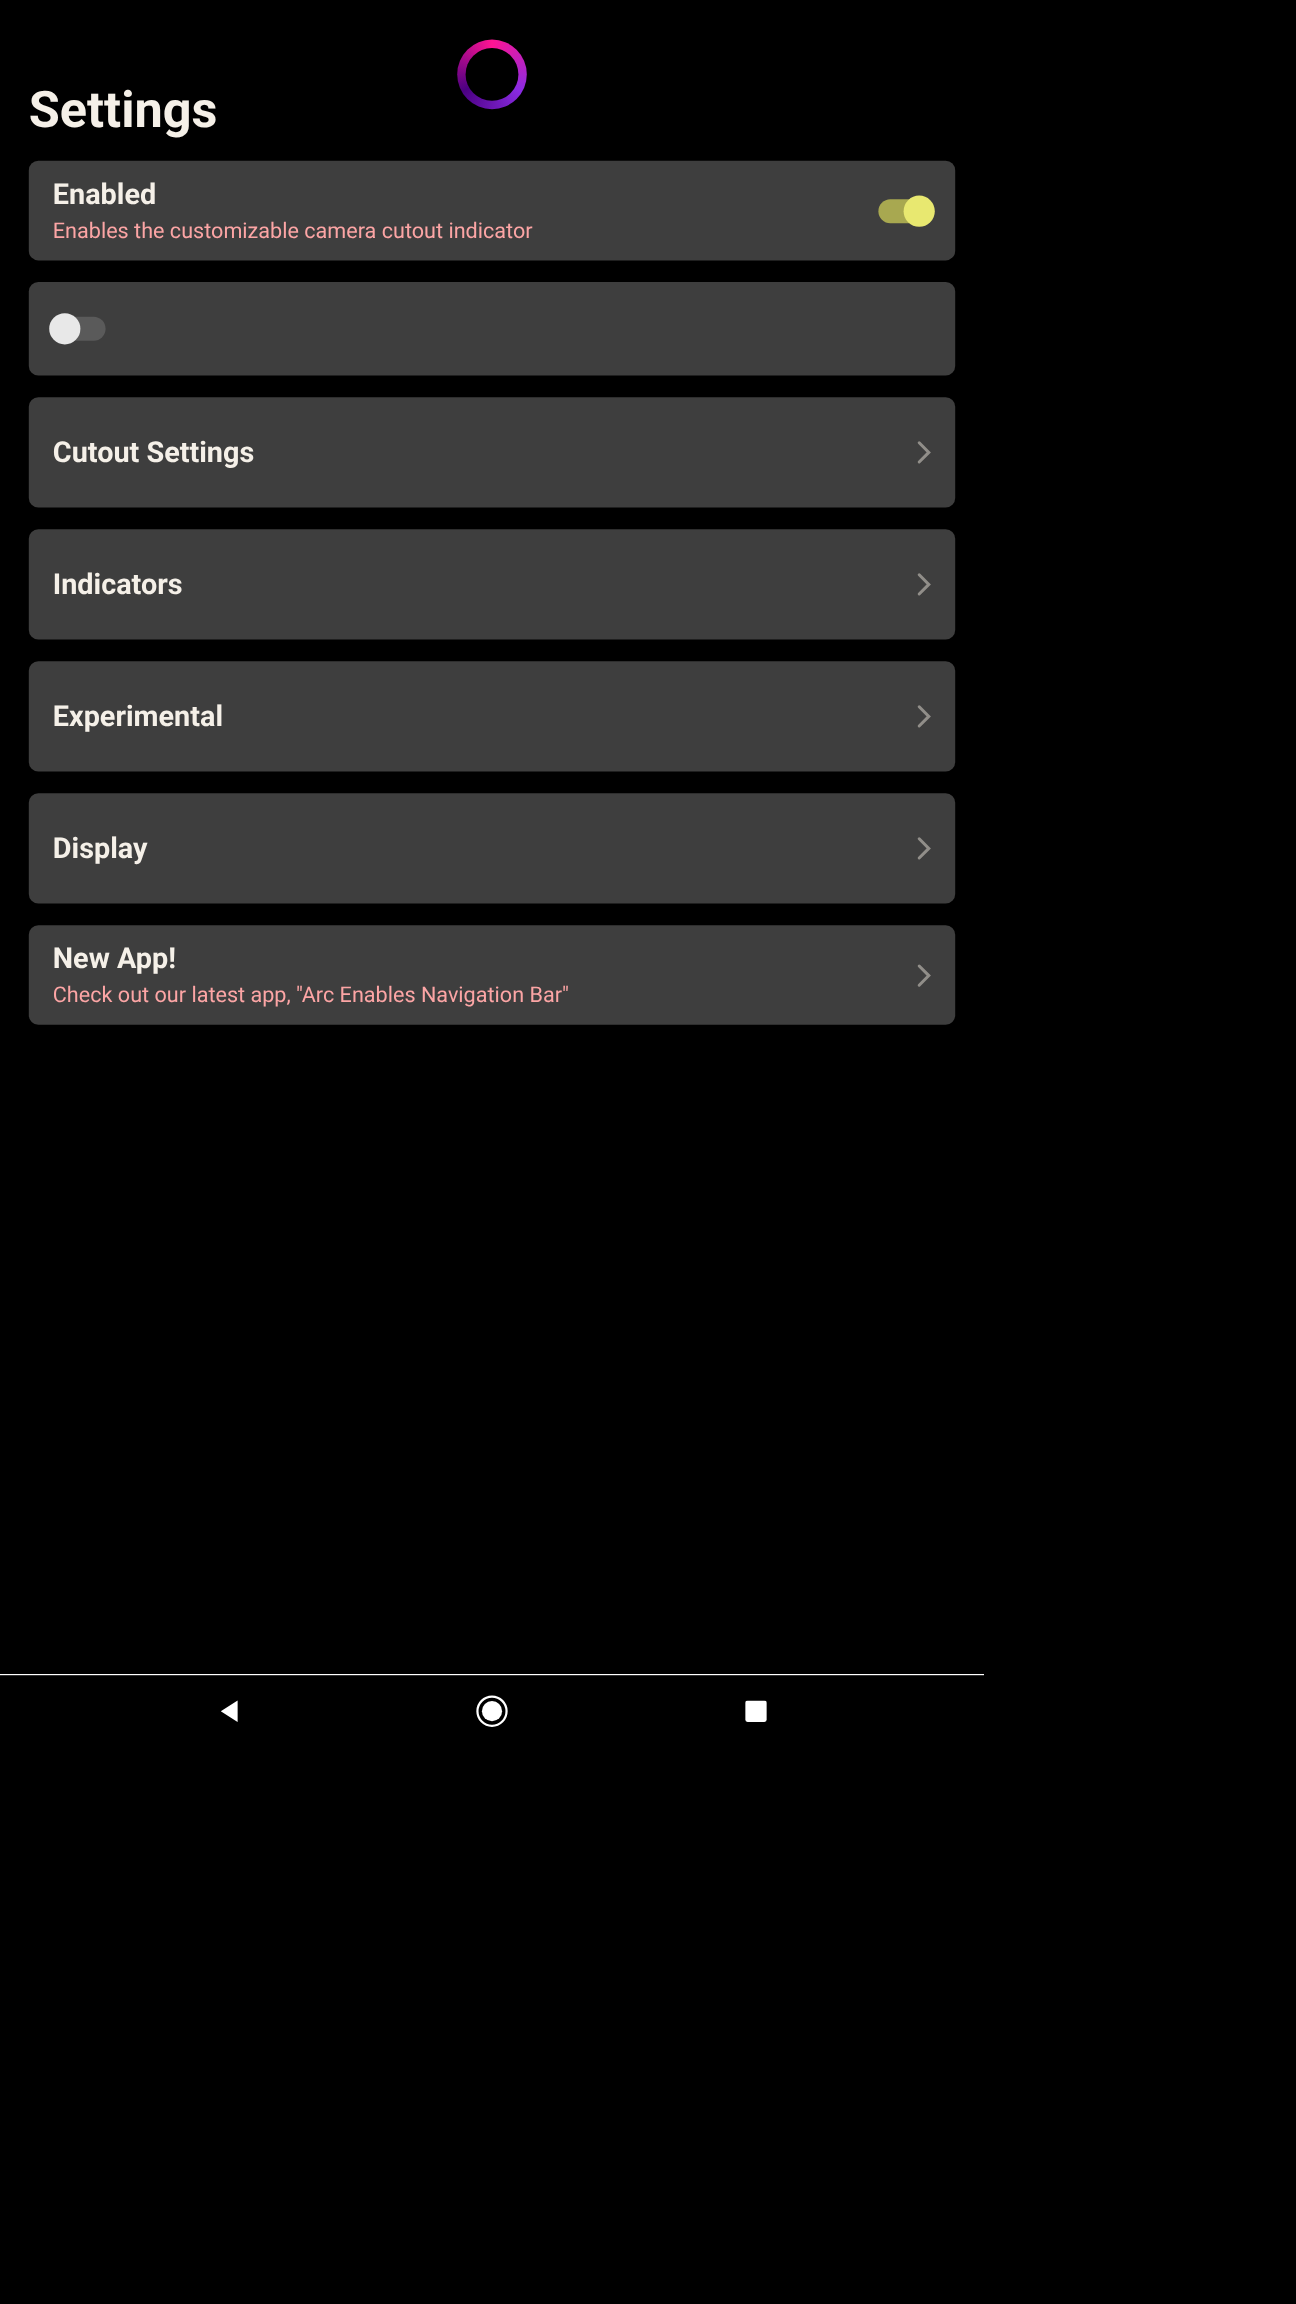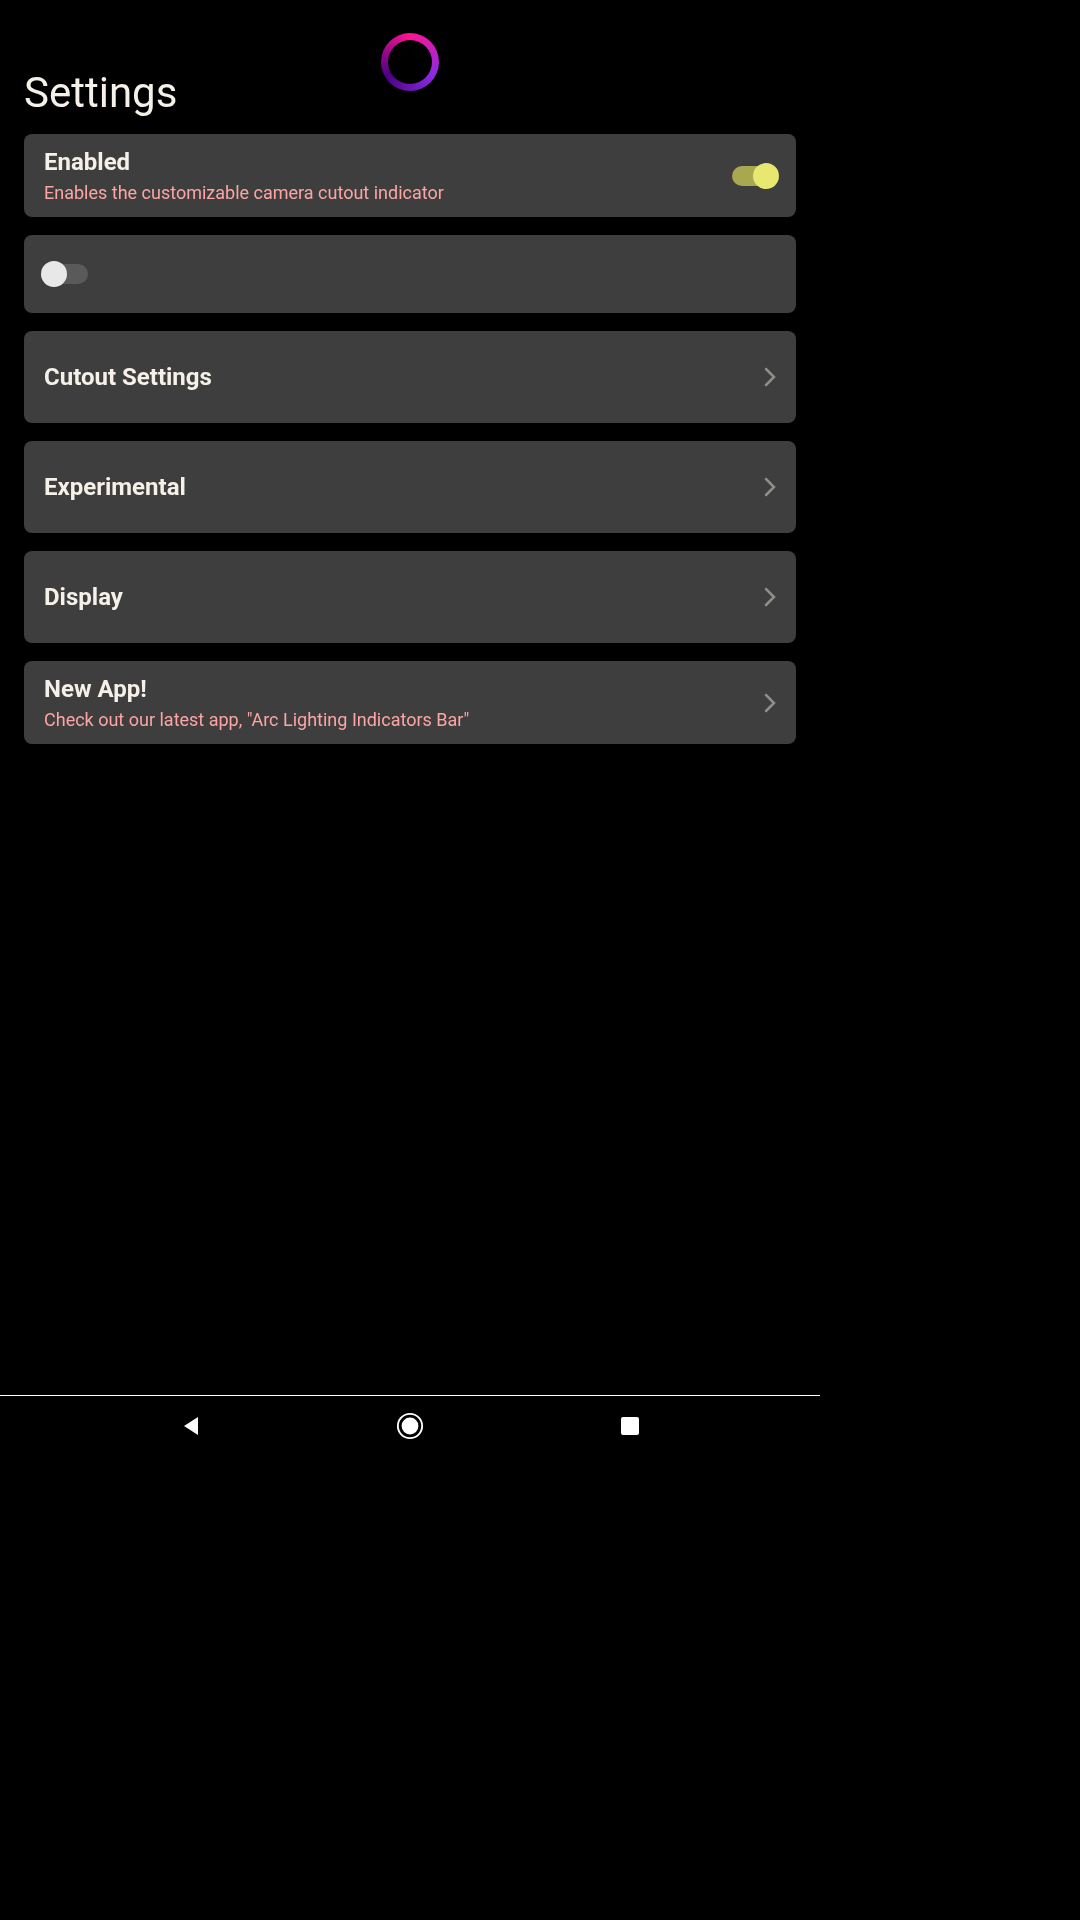--- a/index.html
+++ b/index.html
@@ -33,21 +33,21 @@
       width: 44px;
       height: 44px;
       border-radius: 50%;
       background: #000000;
     }
     .page-title {
       position: absolute;
       top: 68px;
       left: 24px;
       font-size: 42px;
-      font-weight: 400;
+      font-weight: 700;
       color: #f5f0e8;
     }
     .settings-list {
       position: absolute;
       top: 134px;
       left: 24px;
       right: 24px;
       display: flex;
       flex-direction: column;
       gap: 18px;
@@ -166,20 +166,28 @@
 
   <div class="settings-item">
     <div class="settings-item-text">
       <div class="settings-item-title">Cutout Settings</div>
     </div>
     <svg class="chevron" viewBox="0 0 12 20">
       <path d="M2 2 L10 10 L2 18" stroke="#c8c4bc" stroke-width="2.5" fill="none" stroke-linecap="round"></path>
     </svg>
   </div>
 
+  <div class="settings-item">
+    <div class="settings-item-text">
+      <div class="settings-item-title">Indicators</div>
+    </div>
+    <svg class="chevron" viewBox="0 0 12 20">
+      <path d="M2 2 L10 10 L2 18" stroke="#c8c4bc" stroke-width="2.5" fill="none" stroke-linecap="round"></path>
+    </svg>
+  </div>
 
   <div class="settings-item">
     <div class="settings-item-text">
       <div class="settings-item-title">Experimental</div>
     </div>
     <svg class="chevron" viewBox="0 0 12 20">
       <path d="M2 2 L10 10 L2 18" stroke="#c8c4bc" stroke-width="2.5" fill="none" stroke-linecap="round"></path>
     </svg>
   </div>
 
@@ -188,21 +196,21 @@
       <div class="settings-item-title">Display</div>
     </div>
     <svg class="chevron" viewBox="0 0 12 20">
       <path d="M2 2 L10 10 L2 18" stroke="#c8c4bc" stroke-width="2.5" fill="none" stroke-linecap="round"></path>
     </svg>
   </div>
 
   <div class="settings-item with-desc">
     <div class="settings-item-text">
       <div class="settings-item-title">New App!</div>
-      <div class="settings-item-desc">Check out our latest app, "Arc Lighting Indicators Bar"</div>
+      <div class="settings-item-desc">Check out our latest app, "Arc Enables Navigation Bar"</div>
     </div>
     <svg class="chevron" viewBox="0 0 12 20">
       <path d="M2 2 L10 10 L2 18" stroke="#c8c4bc" stroke-width="2.5" fill="none" stroke-linecap="round"></path>
     </svg>
   </div>
 
 </div>
 
 <div class="nav-bar">
   <div class="nav-icon nav-back">

